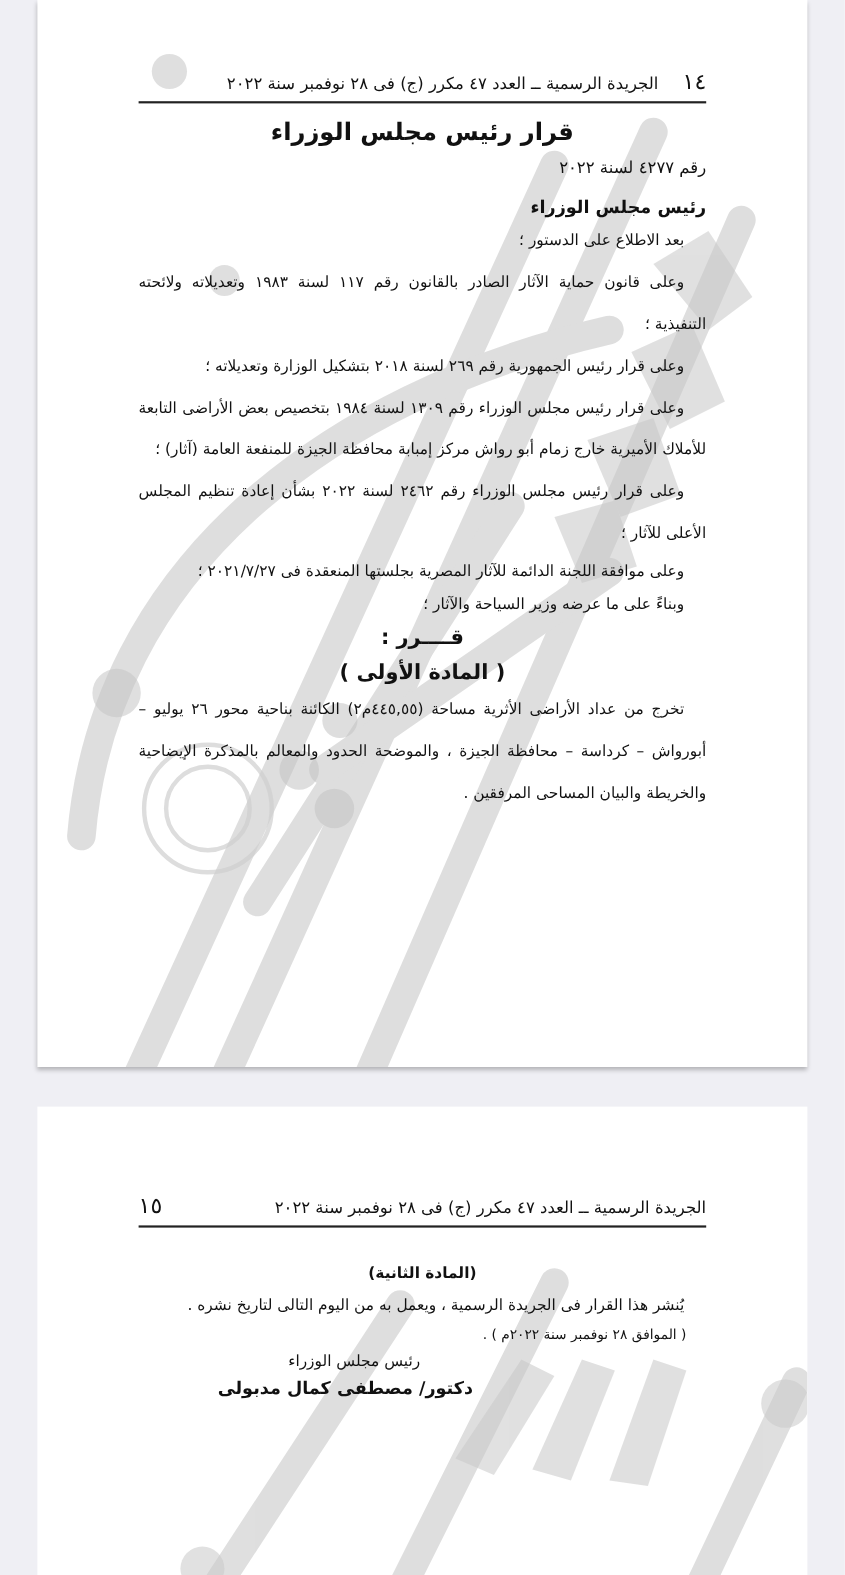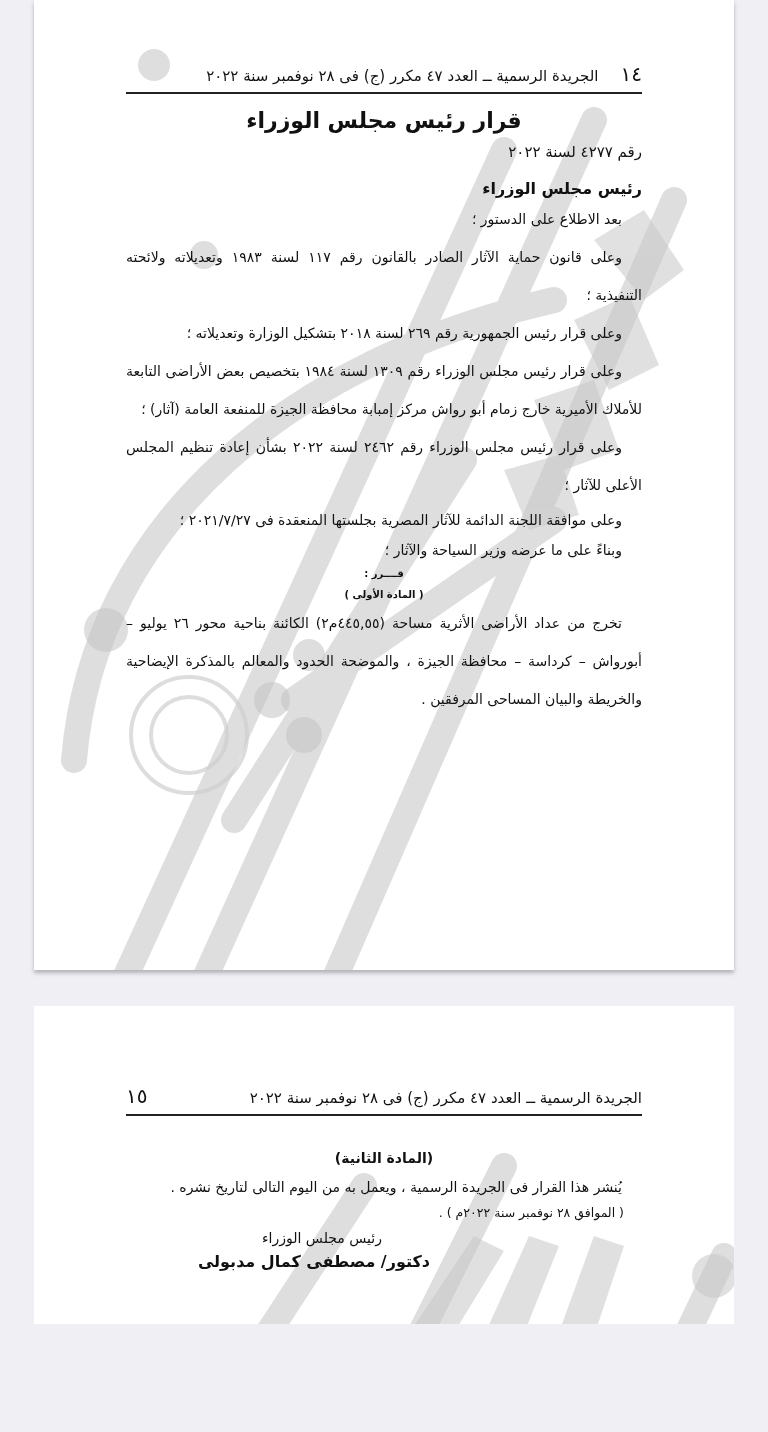--- a/index.html
+++ b/index.html
@@ -22,21 +22,21 @@
       background: #ffffff;
       overflow: hidden;
     }
     #page1 {
       top: 0;
       height: 970px;
       box-shadow: 0 3px 4px rgba(0,0,0,0.25);
     }
     #page2 {
       top: 1006px;
-      height: 318px;
+      height: 426px;
     }
     .watermark {
       position: absolute;
       inset: 0;
       pointer-events: none;
       z-index: 0;
     }
     .content {
       position: absolute;
       left: 92px;
@@ -79,21 +79,21 @@
       font-size: 14px;
       line-height: 38px;
       text-align: justify;
       text-align-last: right;
       margin: 0;
       text-indent: 20px;
     }
     .center-bold {
       text-align: center;
       font-weight: bold;
-      font-size: 10px;
+      font-size: 19px;
       margin: 0;
     }
     .small {
       font-size: 12.5px;
       margin: 0;
     }
     .sig-title {
       font-size: 14px;
       margin: 0;
     }

